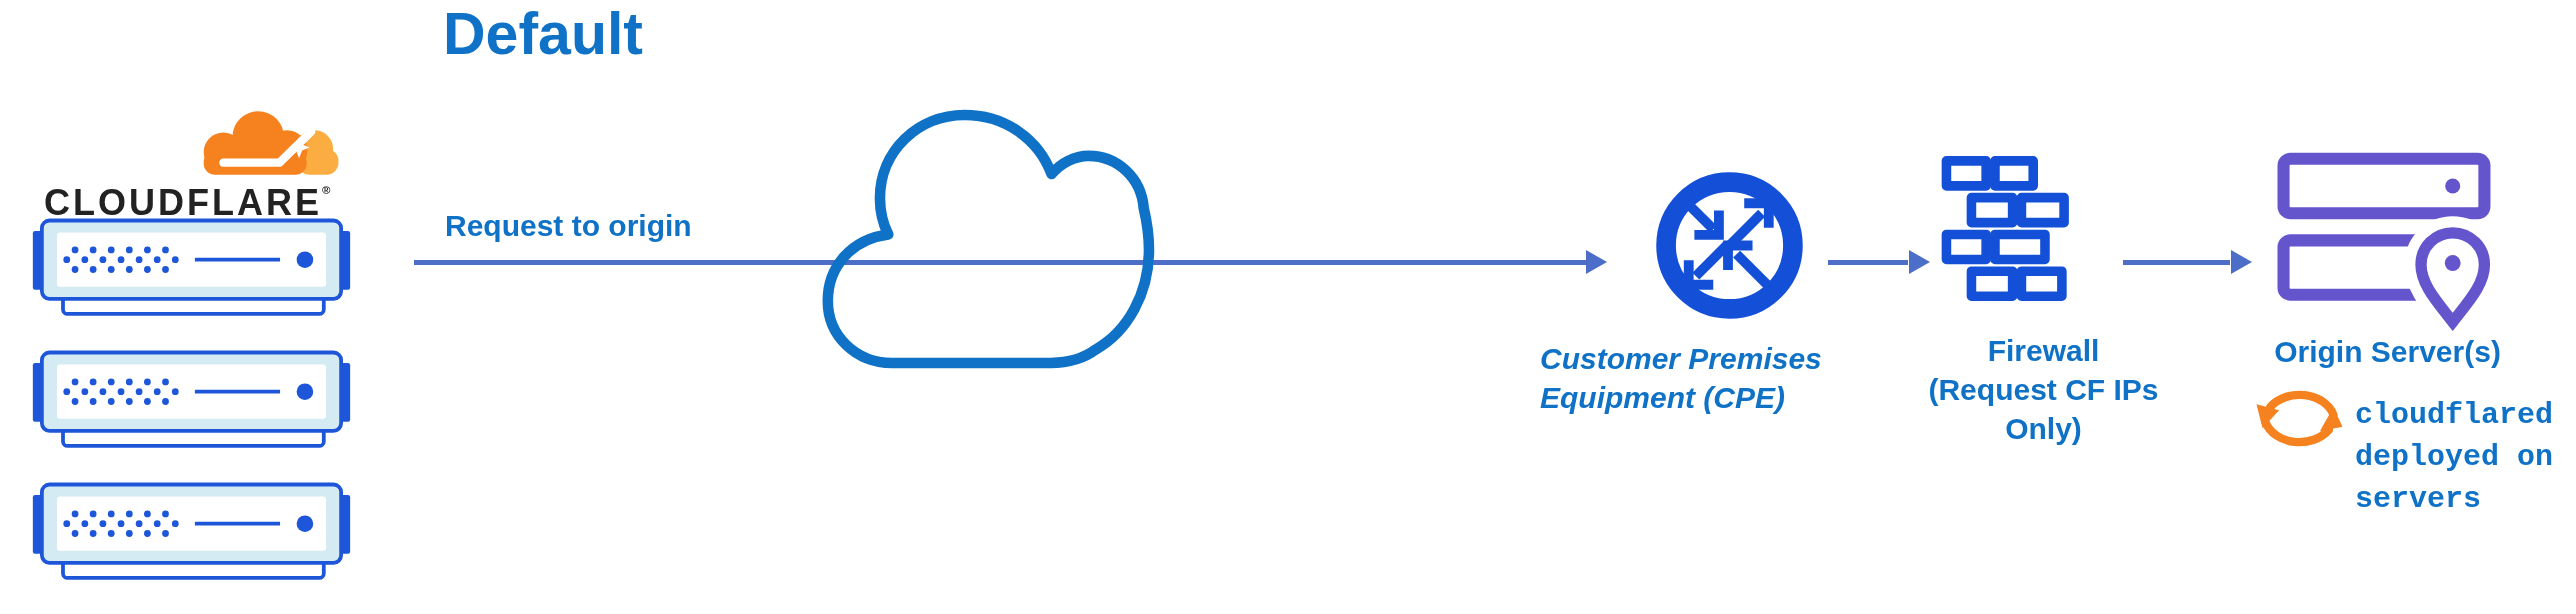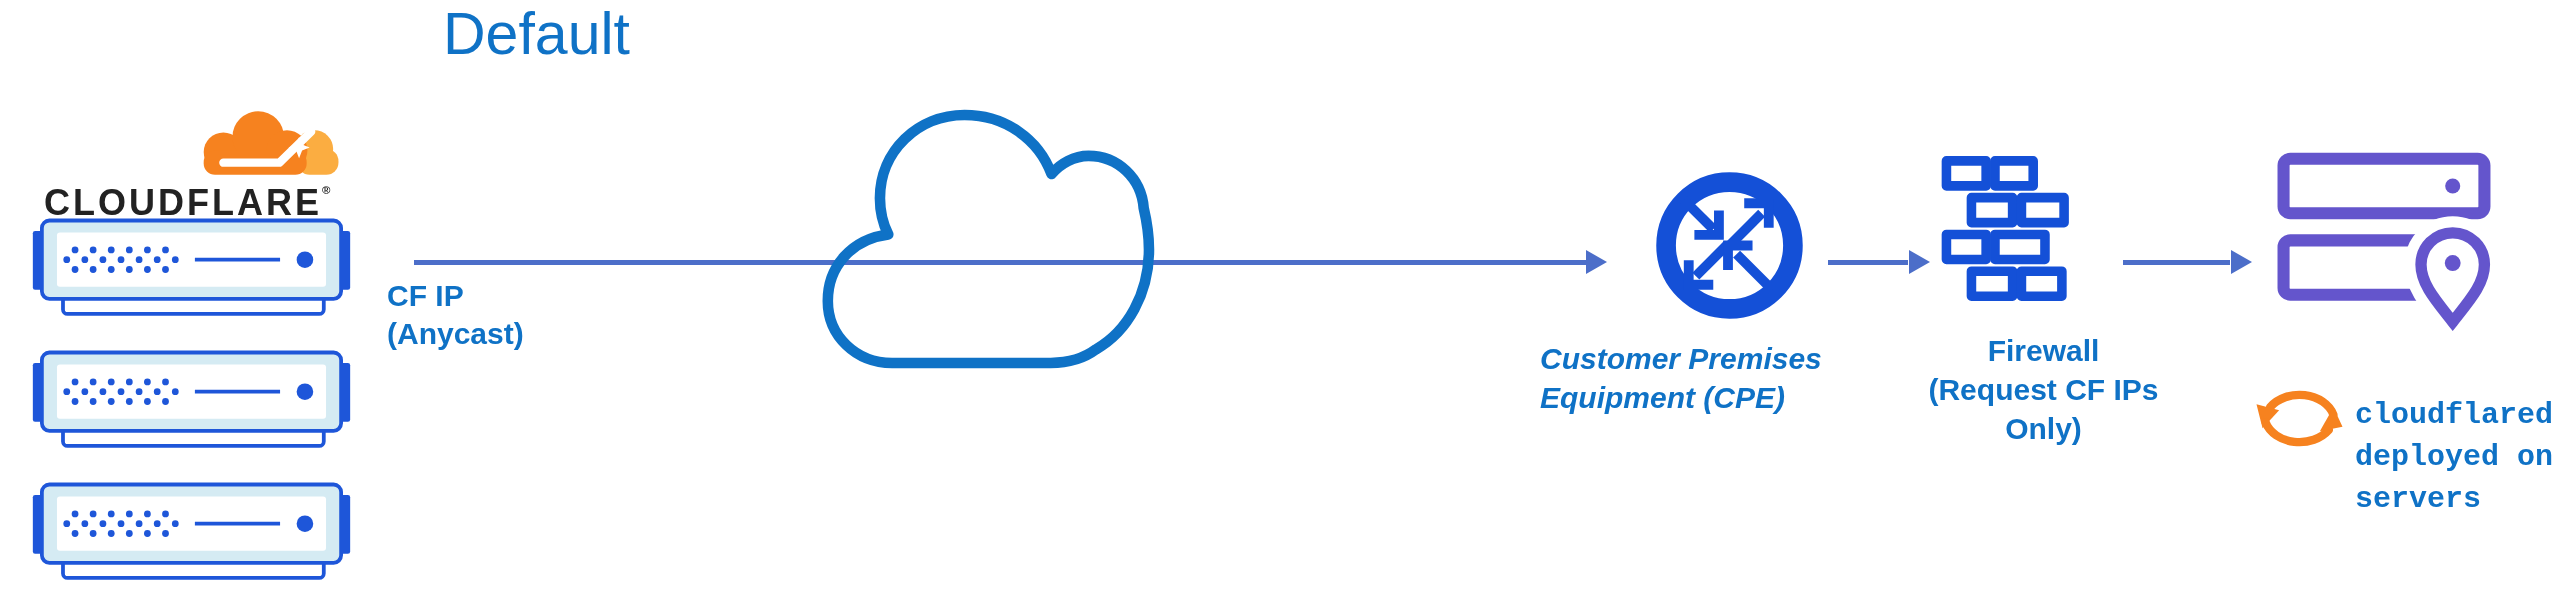--- a/index.html
+++ b/index.html
@@ -12,21 +12,21 @@
     --orange:#F6821F;
     --orange-light:#FBAD41;
     --ink:#222222;
   }
   *{margin:0;padding:0;box-sizing:border-box;}
   html,body{width:2576px;height:614px;background:#ffffff;overflow:hidden;}
   body{font-family:"Liberation Sans","DejaVu Sans",sans-serif;}
   #canvas{position:relative;width:2576px;height:614px;background:#fff;}
 
   .abs{position:absolute;}
-  .title{font-size:59px;font-weight:400;color:var(--blue-text);letter-spacing:0px;}
+  .title{font-size:59px;font-weight:700;color:var(--blue-text);letter-spacing:0px;}
   .lbl{position:absolute;font-size:30px;font-weight:600;color:var(--blue-text);
        line-height:38px;white-space:pre-line;z-index:4;}
   .lbl.center{text-align:center;}
   .wordmark{font-size:36px;font-weight:800;color:var(--ink);letter-spacing:3px;}
   .wordmark sup{font-size:11.4px;font-weight:700;vertical-align:21px;letter-spacing:0;}
 
   .connector{position:absolute;height:4.5px;background:var(--line-blue);z-index:2;}
   .arrowhead{position:absolute;width:0;height:0;z-index:2;
     border-top:12px solid transparent;border-bottom:12px solid transparent;
     border-left:21px solid var(--line-blue);}
@@ -103,26 +103,25 @@
       <circle class="fill-rack" cx="361" cy="54" r="11"></circle>
     </g>
   </svg>
   <svg style="left:32px;top:351px;" width="319" height="101" viewBox="0 0 421 134">
       <use href="#srv"></use>
     </svg>
   <svg style="left:32px;top:483px;" width="319" height="101" viewBox="0 0 421 134">
       <use href="#srv"></use>
     </svg>
 
+  <div class="lbl" style="left:445px;top:207px;">Request to origin</div>
 
   <div class="connector" style="left:414px;top:260px;width:1172px;"></div>
   <div class="arrowhead" style="left:1586px;top:250px;"></div>
 
-  <div class="lbl" style="left:387px;top:277px;">CF IP
-(Anycast)</div>
 
   <svg class="z3" style="left:816px;top:106px;" width="341" height="266" viewBox="0 0 450 352">
     <path class="cloud-line" d="M 100 340
       C 52 340 15 304 15 258
       C 15 212 47 176 95 170
       C 88 156 84 140 84 122
       C 84 60 134 12 196 12
       C 250 12 294 44 311 90
       C 323 76 341 66 360 66
       C 399 66 430 96 433 135
@@ -171,20 +170,21 @@
     <path class="purple-stroke" d="M 234 226 C 212 198 192 176 192 150 A 42 42 0 1 1 276 150 C 276 176 256 198 234 226 Z" stroke-width="15"></path>
     <circle class="purple-fill" cx="234" cy="148" r="10.5"></circle>
   </svg>
 
   <div class="lbl" style="left:1540px;top:339px;line-height:39px;font-style:italic;">Customer Premises
 Equipment (CPE)</div>
 
   <div class="lbl center" style="left:1892px;top:331px;width:303px;line-height:39px;">Firewall
 (Request CF IPs Only)</div>
 
+  <div class="lbl center" style="left:2259px;top:333px;width:257px;">Origin Server(s)</div>
 
   <svg style="left:2255px;top:383px;" width="89" height="71" viewBox="0 0 118 94">
     <path class="orange-stroke" d="M 104 42 A 47 37 0 0 0 20 32" stroke-width="11"></path>
     <polygon class="orange-fill" points="2,28 32,36 10,60"></polygon>
     <path class="orange-stroke" d="M 14 52 A 47 37 0 0 0 98 62" stroke-width="11"></path>
     <polygon class="orange-fill" points="86,64 116,58 104,32"></polygon>
   </svg>
 
   <div class="lbl" style="left:2355px;top:394px;line-height:42px;font-family:Liberation Mono, monospace;">cloudflared
 deployed on

